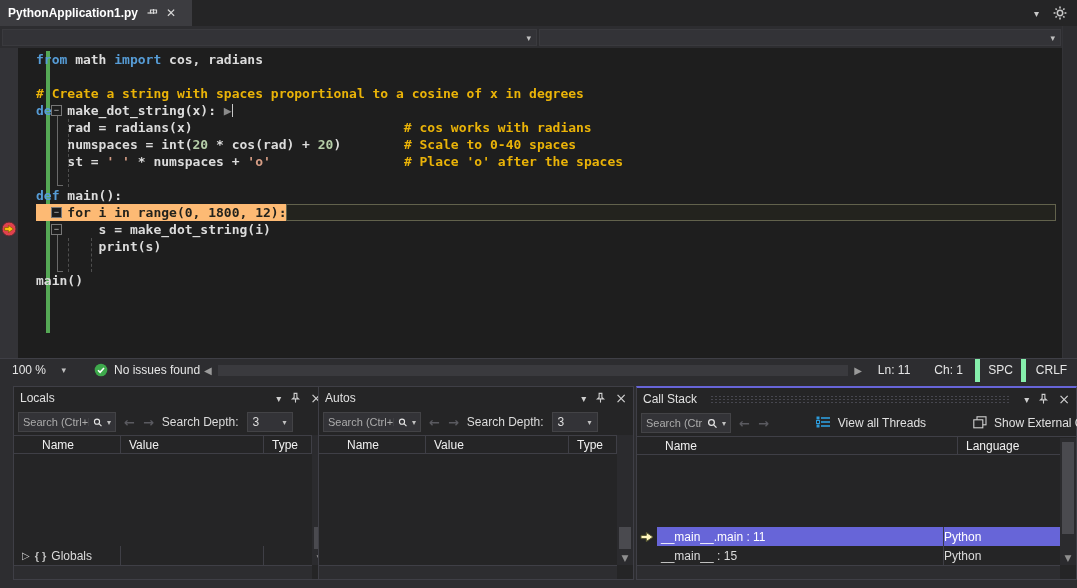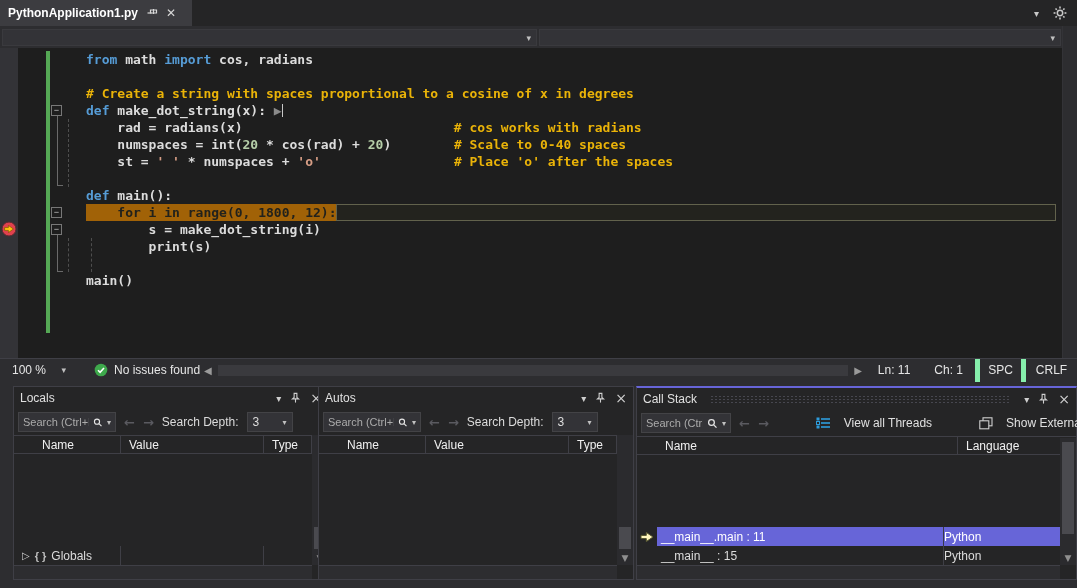--- a/index.html
+++ b/index.html
@@ -26,26 +26,26 @@
   .combo1 { left:2px; width:535px; }
   .combo2 { left:539px; width:522px; }
   .edscroll-v { position:absolute; right:0; top:26px; width:15px; height:332px; background:#2D2D30; border-left:1px solid #333337; }
 
   
   .editor { position:absolute; left:0; top:48px; width:1062px; height:310px; background:#1E1E1E; overflow:hidden; }
   .bp-gutter { position:absolute; left:0; top:0; width:18px; height:310px; background:#333337; }
   .green-bar { position:absolute; left:46px; top:3px; width:4px; height:282px; background:#55A855; }
   .code { position:absolute; left:0; top:3px; right:0; font-family:"DejaVu Sans Mono", monospace;
           font-size:13px; font-weight:bold; line-height:17px; }
-  .code-line { height:17px; white-space:pre; padding-left:86px; }
+  .code-line { height:17px; white-space:pre; padding-left:36px; }
   .kw { color:#569CD6; } .pl { color:#DCDCDC; } .cm { color:#eab308; }
   .num { color:#B5CEA8; } .str { color:#D69D85; } .ghost { color:#8A8A8A; }
   .caret { display:inline-block; width:1px; height:13px; background:#C8C8C8; vertical-align:-2px; }
   .code-line.cur { display:flex; }
-  .hl { background:#a16207; color:#22221C; white-space:pre; }
+  .hl { background:#fdba74; color:#22221C; white-space:pre; }
   .hl-rest { flex:1; margin-right:6px; border:1px solid #62624C; background:#23231E; }
   .fold-box { position:absolute; width:11px; height:11px; left:51px; background:#1E1E1E;
               border:1px solid #777; color:#CCC; font-size:9px; line-height:9px; text-align:center; }
   .fold-box::before { content:"\2212"; }
   .bracket { position:absolute; left:57px; width:6px; border-left:1px solid #6A6A6A; border-bottom:1px solid #6A6A6A; }
   .iguide { position:absolute; width:0; border-left:1px dashed #4E4E4E; }
   .bp-icon { position:absolute; left:1px; top:173px; }
 
   
   .statusbar { position:absolute; left:0; top:358px; width:1077px; height:23px; background:#2D2D30;
@@ -74,21 +74,21 @@
   .p-title .x { font-size:14px; line-height:1; }
   .p-toolbar { height:26px; display:flex; align-items:center; padding:0 4px; gap:8px; font-size:12px; }
   .searchbox { height:20px; background:#333337; border:1px solid #434346; display:flex; align-items:center; padding:0 4px; gap:4px; }
   .searchbox .ph { font-size:11px; color:#ABABAB; white-space:nowrap; overflow:hidden; }
   .searchbox .arr { font-size:8px; color:#C0C0C0; }
   .navarr { font-size:13px; color:#5A5A60; font-weight:bold; }
   .depth-combo { width:46px; height:20px; background:#333337; border:1px solid #434346; display:flex;
                  align-items:center; padding:0 5px; justify-content:space-between; }
   .depth-combo .arr { font-size:8px; color:#C0C0C0; }
   .tsep { width:1px; height:16px; background:#46464C; }
-  .tbtn { display:flex; align-items:center; gap:13px; color:#E0E0E0; white-space:nowrap;padding-left:31px; }
+  .tbtn { display:flex; align-items:flex-start; gap:7px; color:#E0E0E0; white-space:nowrap;padding-left:31px; }
   .colhead { height:19px; display:flex; border-top:1px solid #3F3F46; border-bottom:1px solid #3F3F46;
              font-size:12px; color:#F0F0F0; align-items:center; }
   .colhead .c { height:19px; display:flex; align-items:center; border-right:1px solid #3F3F46; padding-left:8px; }
   .colhead .gut { width:20px; border-right:none; }
   .colhead .up { width:16px; border-right:none; justify-content:center; color:#8F8F8F; font-size:9px; padding-left:0; }
   .p-body { position:absolute; left:0; right:16px; bottom:14px; background:#252526; overflow:hidden; }
   .lrow { height:19px; display:flex; font-size:12px; align-items:center; }
   .lrow .cell { height:19px; display:flex; align-items:center; border-right:1px solid #3F3F46; padding-left:4px; gap:5px; }
   .lrow .exp { color:#CFCFCF; font-size:10px; margin-left:4px; }
   .lrow .brc { color:#BDBDBD; font-weight:bold; font-size:11px; }

